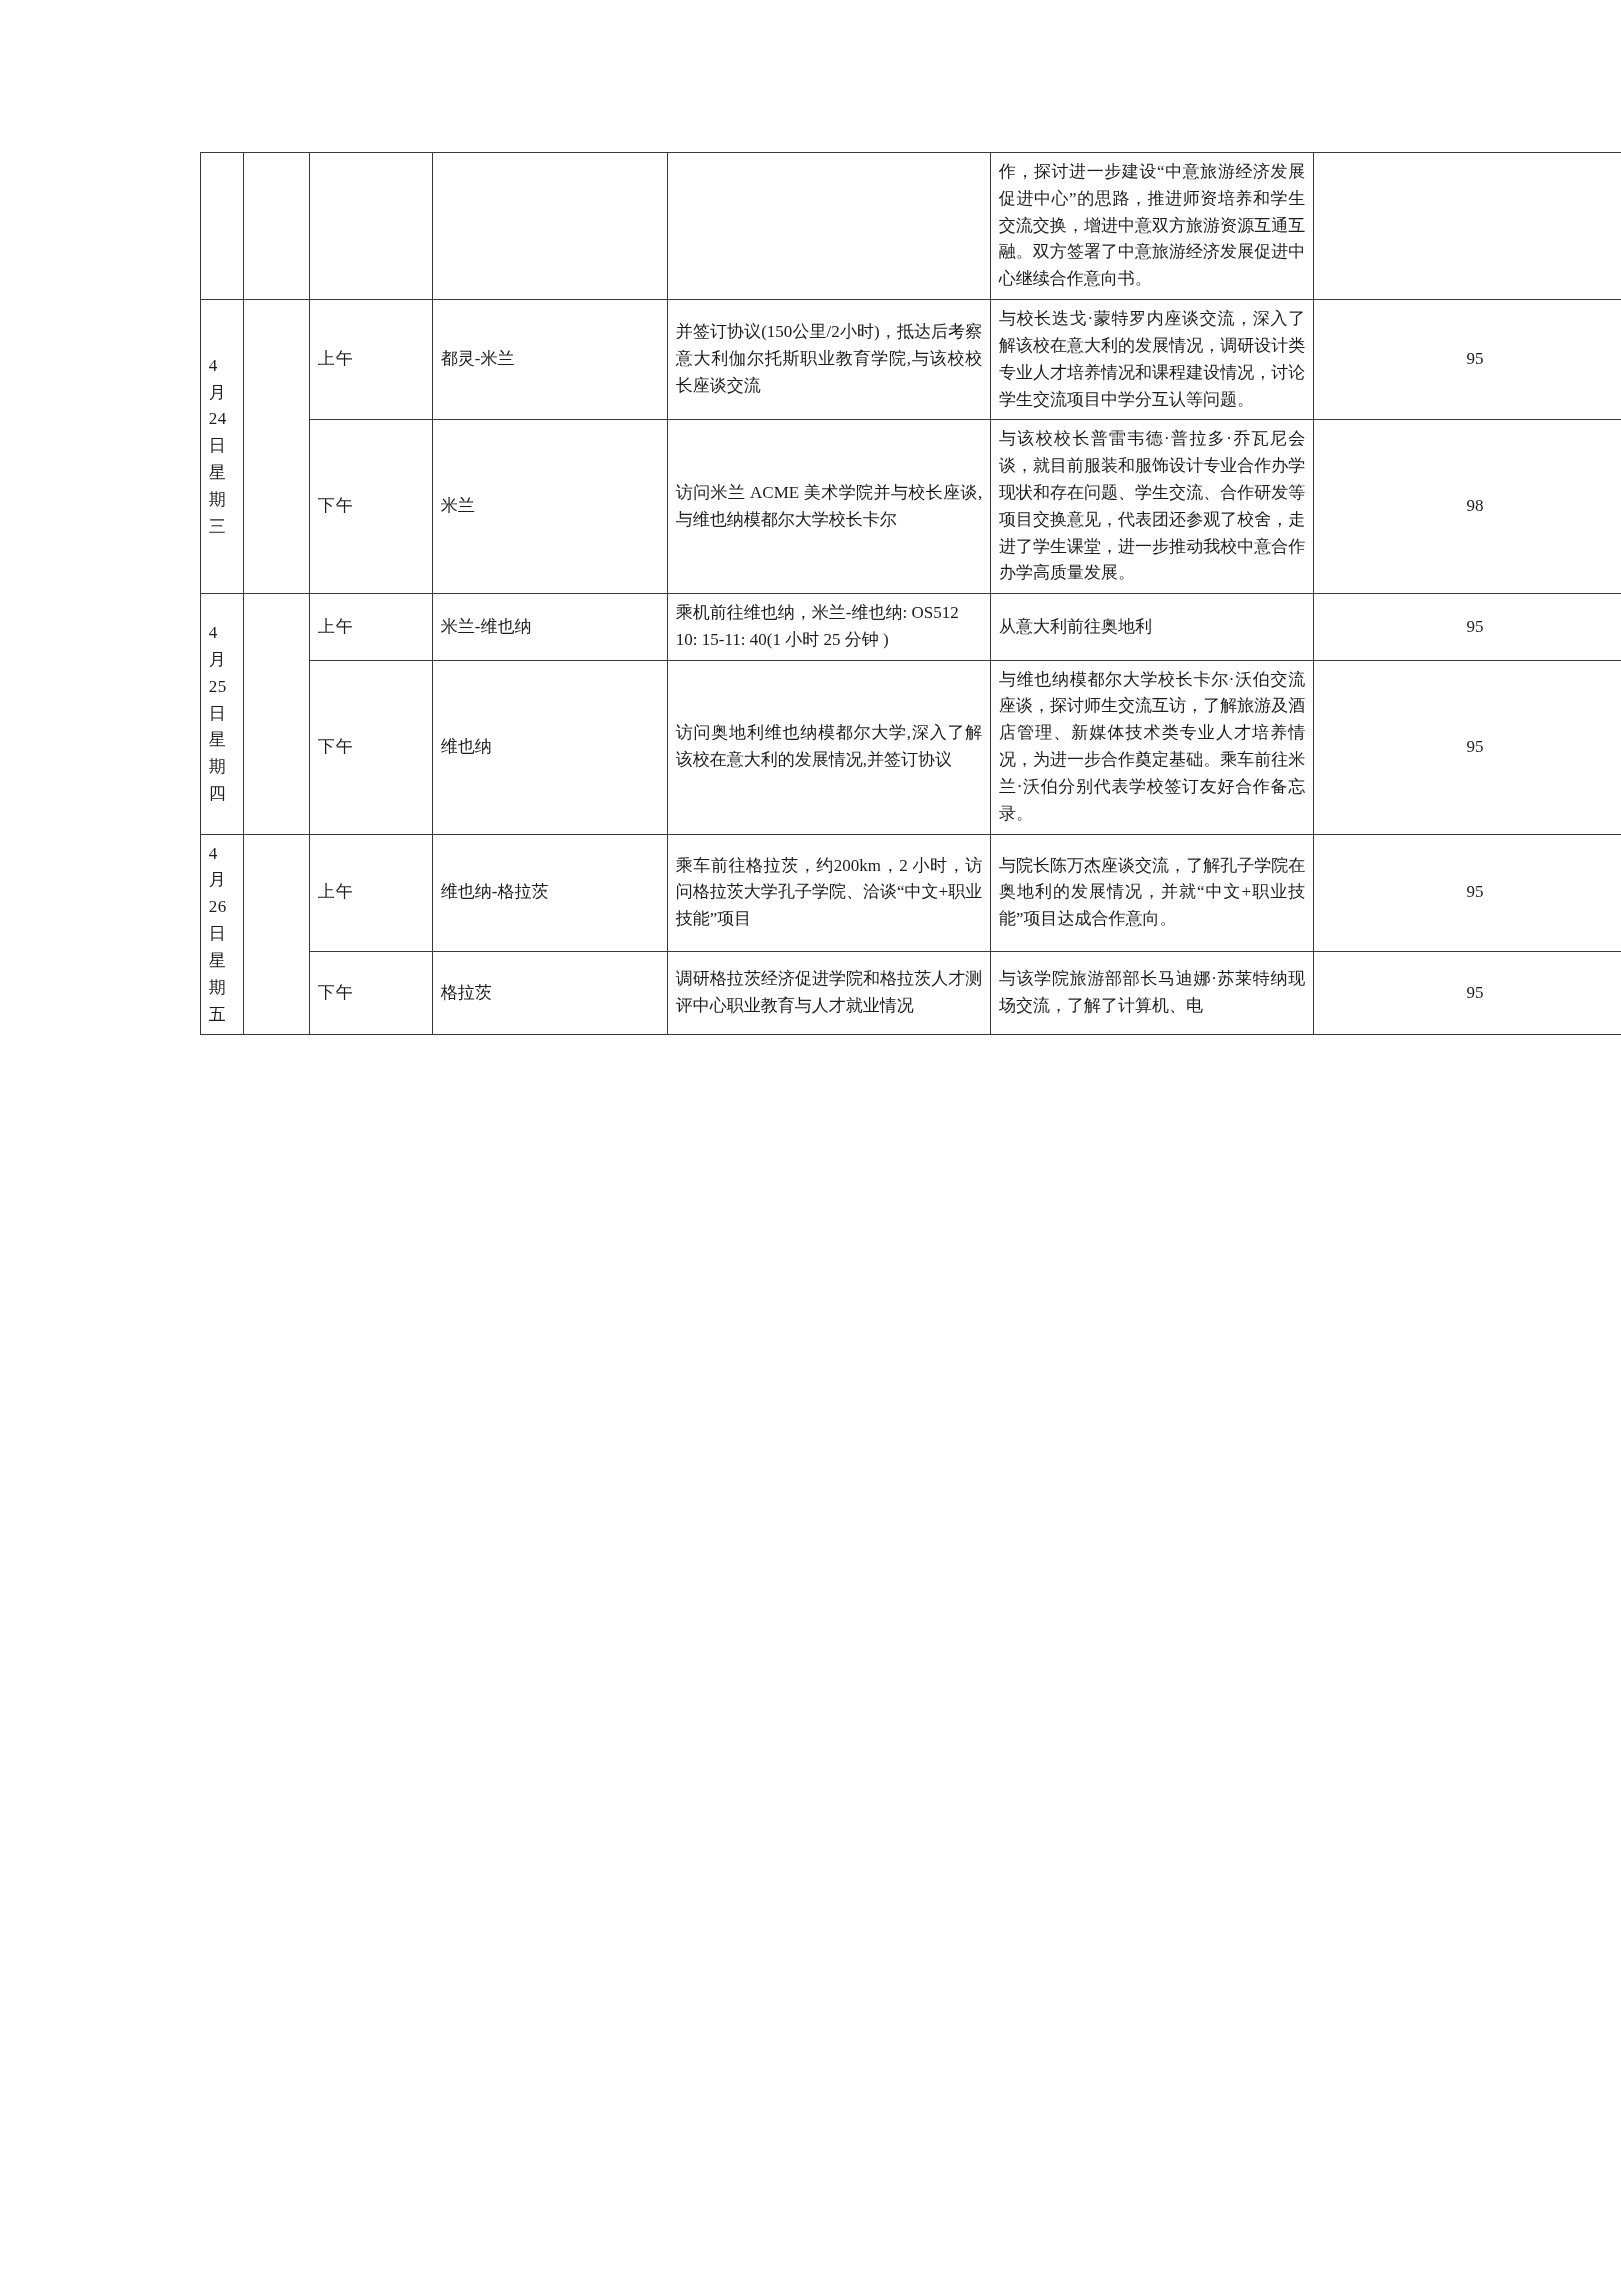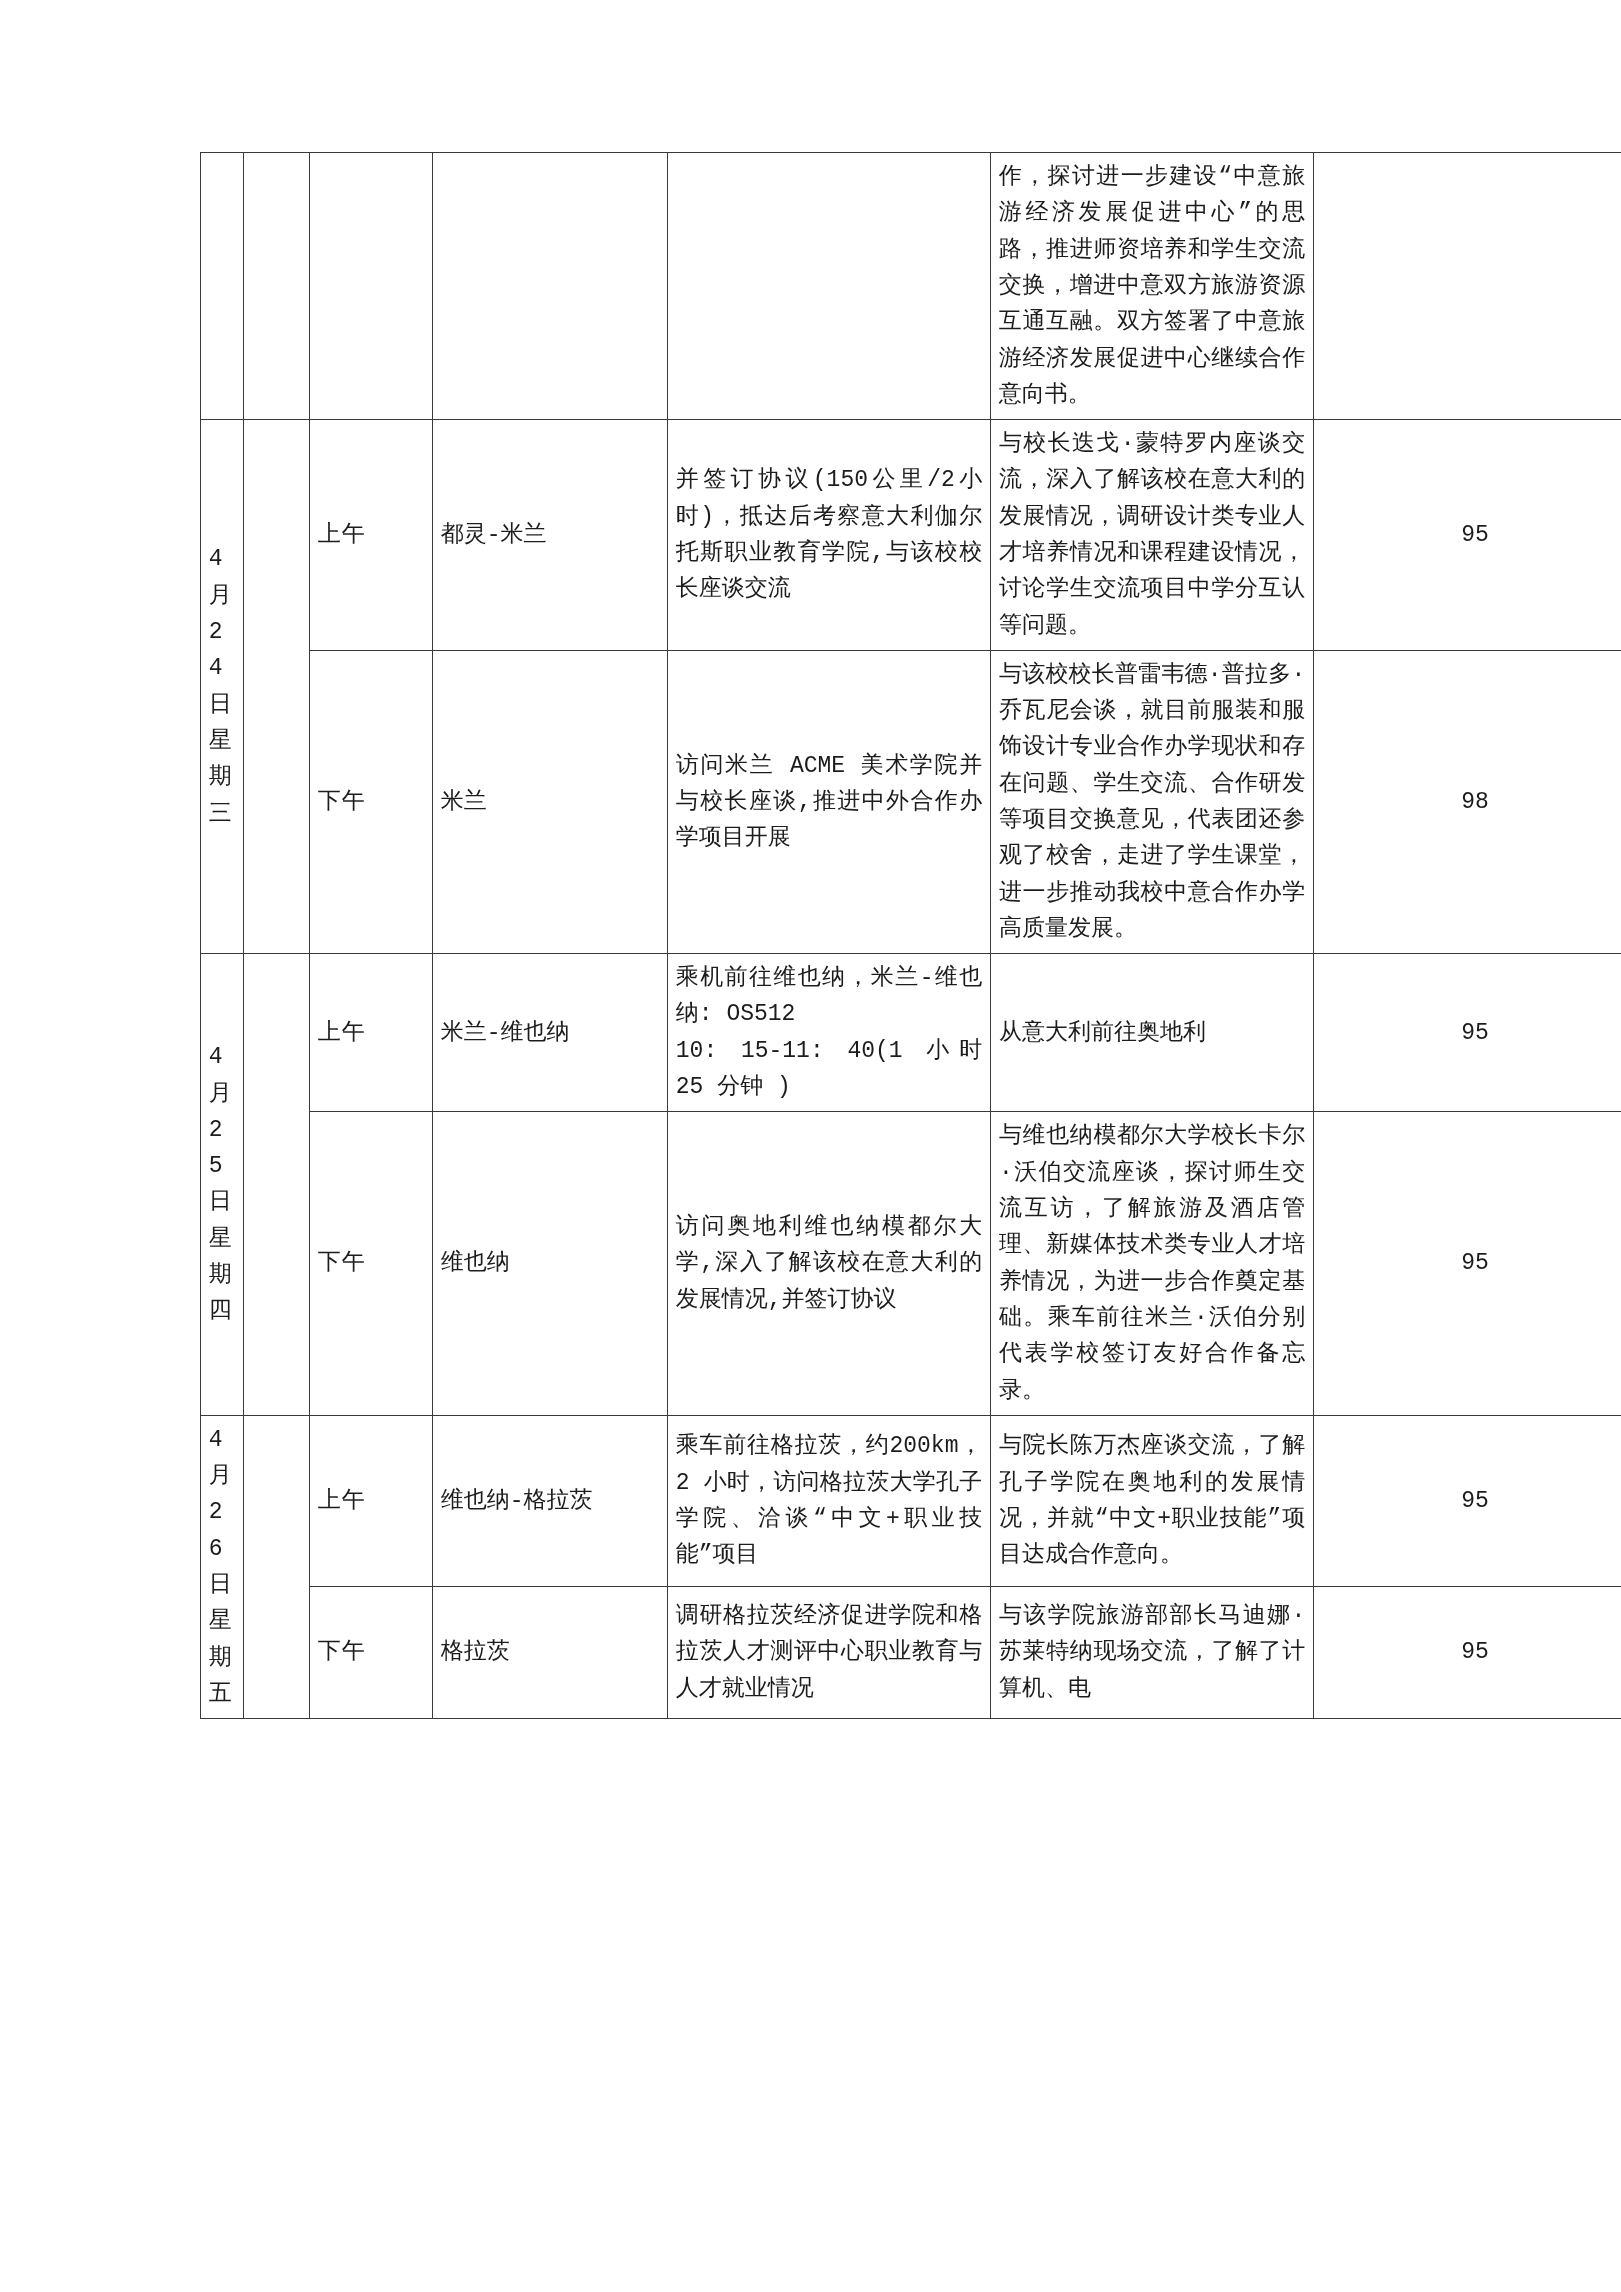--- a/index.html
+++ b/index.html
@@ -30,24 +30,24 @@
   }
   table.schedule {
     border-collapse: collapse;
     table-layout: fixed;
     width: 1113px;
   }
   table.schedule td {
     border: 1.6px solid #3a3a3a;
     vertical-align: middle;
     padding: 5.9px 7.8px;
-    font-size: 23px;
+    font-size: 17px;
     line-height: 1.58;
     color: #1c1c1c;
-    font-family: Liberation Mono, monospace;
+    font-family: Liberation Serif, serif;
     word-break: break-word;
     overflow: hidden;
   }
   
   col.c-date    { width: 43px; }
   col.c-day     { width: 66px; }
   col.c-half    { width: 123px; }
   col.c-route   { width: 235px; }
   col.c-act     { width: 323px; }
   col.c-result  { width: 323px; }
@@ -124,21 +124,21 @@
           <td class="cell-half">上午</td>
           <td class="cell-route">都灵-米兰</td>
           <td class="cell-activity">并签订协议(150公里/2小时)，抵达后考察意大利伽尔托斯职业教育学院,与该校校长座谈交流</td>
           <td class="cell-result mid">与校长迭戈·蒙特罗内座谈交流，深入了解该校在意大利的发展情况，调研设计类专业人才培养情况和课程建设情况，讨论学生交流项目中学分互认等问题。</td>
           <td class="cell-score">95</td>
         </tr>
 
         <tr>
           <td class="cell-half">下午</td>
           <td class="cell-route">米兰</td>
-          <td class="cell-activity">访问米兰 ACME 美术学院并与校长座谈,推进中外合作办学项目开展</td>
+          <td class="cell-activity">访问米兰 ACME 美术学院并与校长座谈,与维也纳模都尔大学校长卡尔</td>
           <td class="cell-result mid">与该校校长普雷韦德·普拉多·乔瓦尼会谈，就目前服装和服饰设计专业合作办学现状和存在问题、学生交流、合作研发等项目交换意见，代表团还参观了校舍，走进了学生课堂，进一步推动我校中意合作办学高质量发展。</td>
           <td class="cell-score">98</td>
         </tr>
 
         <tr>
           <td class="cell-date pre-wrap" rowspan="2">4月25日
 星期四</td>
           <td class="cell-empty" rowspan="2"></td>
           <td class="cell-half">上午</td>
           <td class="cell-route">米兰-维也纳</td>

